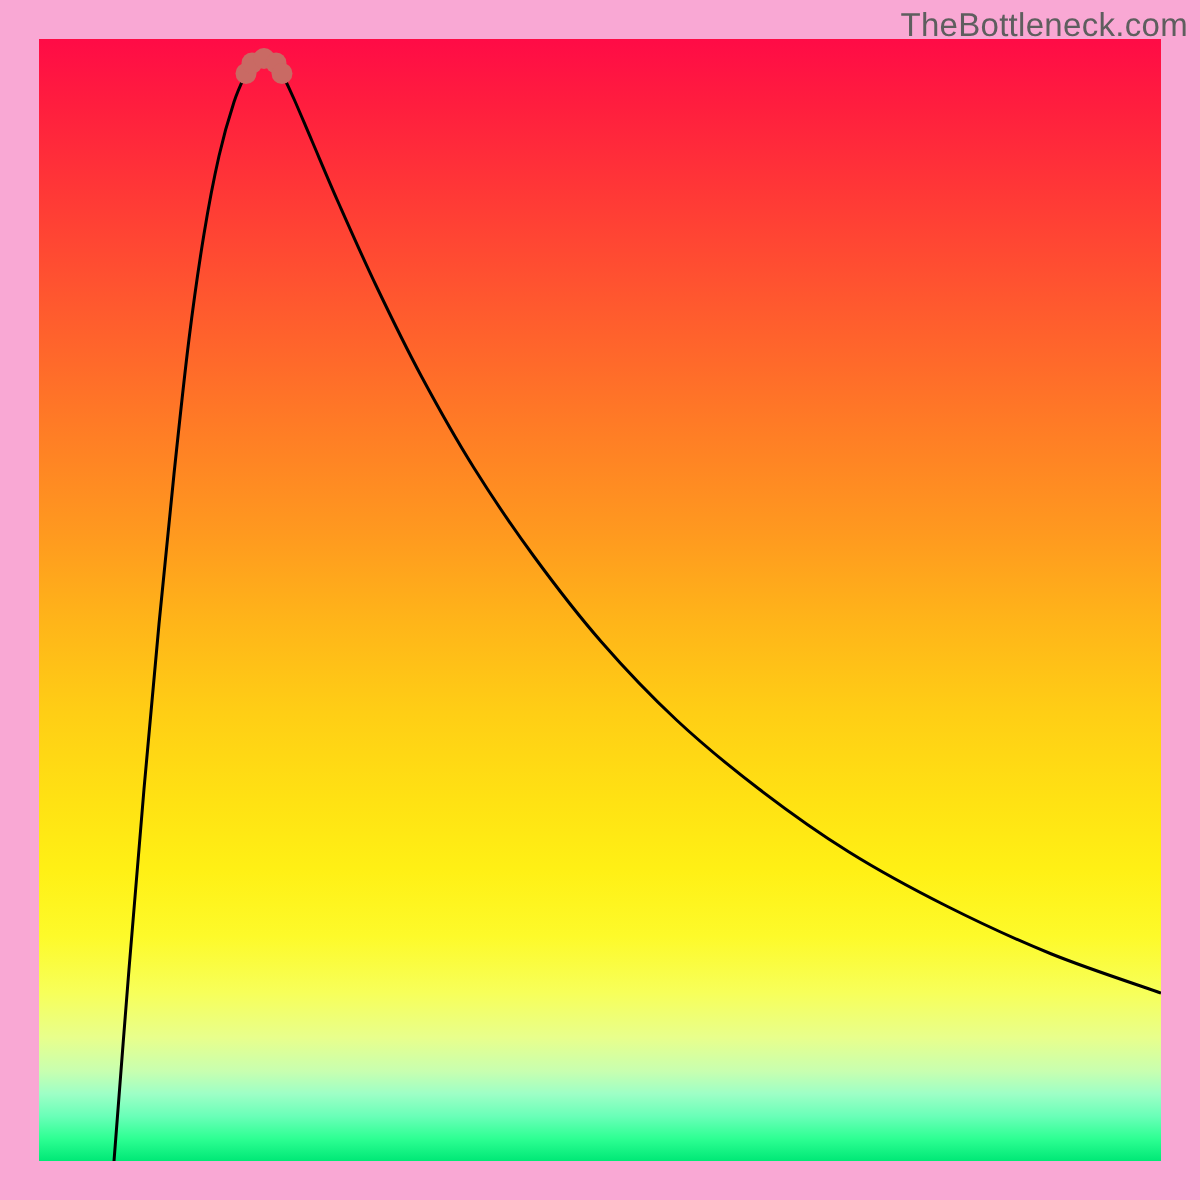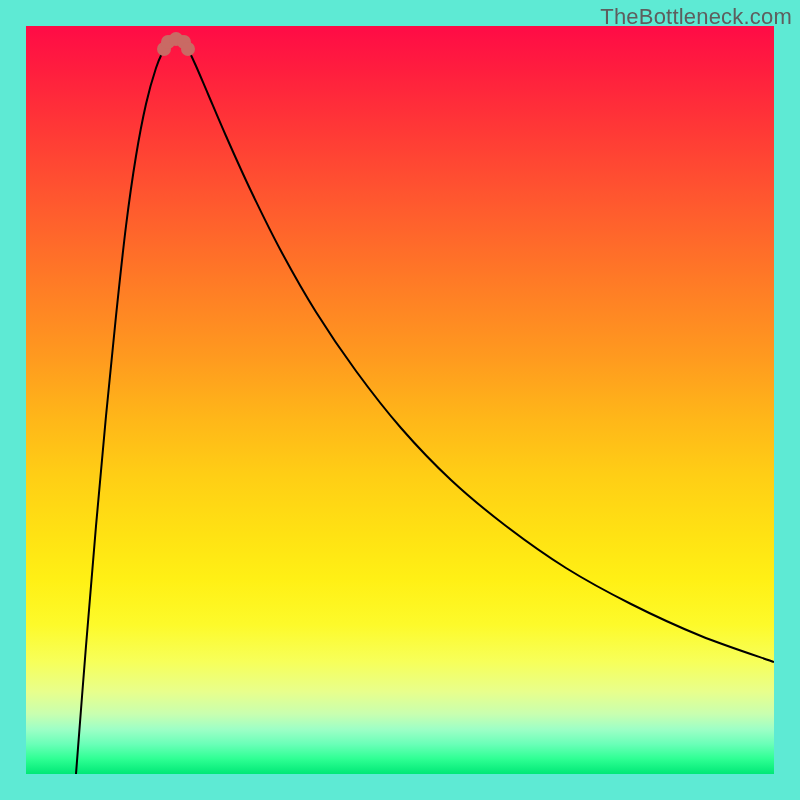--- a/index.html
+++ b/index.html
@@ -7,21 +7,21 @@
     padding: 0;
     width: 800px;
     height: 800px;
     overflow: hidden;
     background: #000;
     font-family: Arial, Helvetica, sans-serif;
   }
   .frame {
     position: absolute;
     inset: 0;
-    background: #5eead4;
+    background: #f9a8d4;
   }
   .plot {
     position: absolute;
     left: 26px;
     top: 26px;
     width: 748px;
     height: 748px;
     overflow: hidden;
   }
   .gradient {

